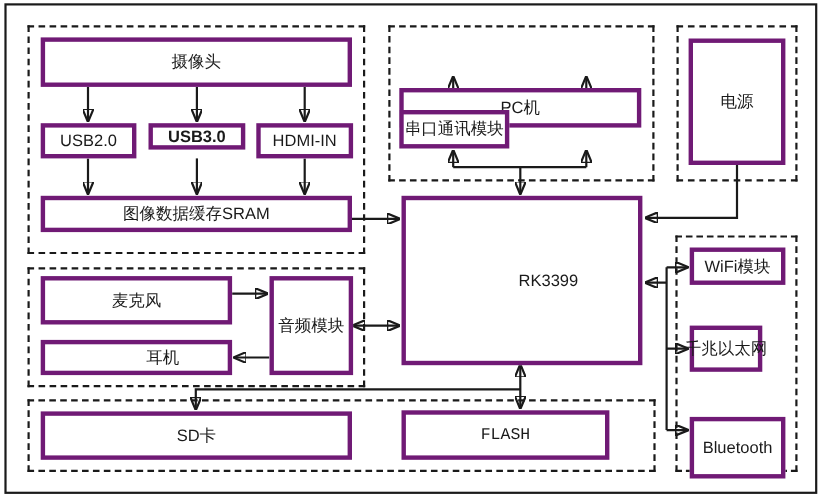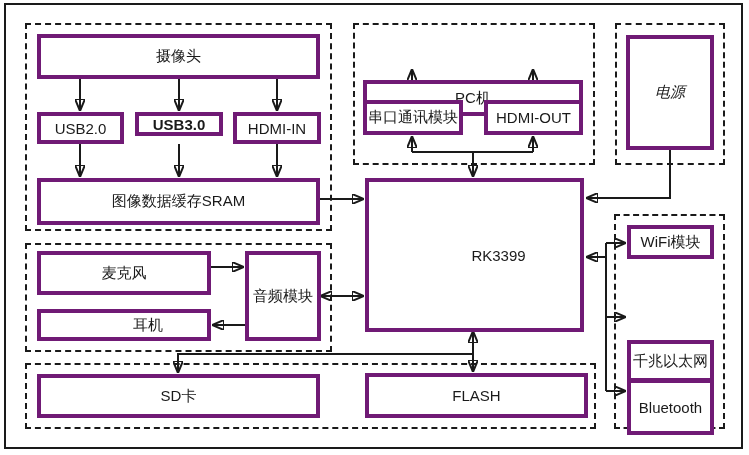--- a/index.html
+++ b/index.html
@@ -52,33 +52,33 @@
   #wires path {
     stroke: #1a1a1a;
     stroke-width: 2;
     fill: none;
   }
   
   #n-camera   { left:37px;  top:34px;  width:283px; height:45px; }
   #n-usb2     { left:37px;  top:112px; width:87px;  height:32px; }
   #n-usb3     { left:135px; top:112px; width:88px;  height:24px;font-weight:bold; }
   #n-hdmi-in  { left:233px; top:112px; width:88px;  height:32px; }
-  #n-sram     { left:37px;  top:178px; width:283px; height:47px; }
+  #n-sram     { left:37px;  top:178px; width:283px; height:33px; }
   #n-pc       { left:363px; top:33px;  width:220px; height:36px;margin-top:47px; }
   #n-serial   { left:363px; top:100px; width:100px; height:35px; }
   #n-hdmi-out { left:484px; top:100px; width:99px;  height:35px; }
-  #n-power    { left:626px; top:35px;  width:88px;  height:115px;font-style:italic; }
+  #n-power    { left:626px; top:35px;  width:88px;  height:115px; }
   #n-soc      { left:365px; top:178px; width:219px; height:154px;padding-left:48px; }
   #n-mic      { left:37px;  top:251px; width:174px; height:44px; }
   #n-earphone { left:37px;  top:309px; width:174px; height:32px;padding-left:48px; }
   #n-audio    { left:245px; top:251px; width:76px;  height:90px;font-family:Liberation Serif, serif; }
   #n-sd       { left:37px;  top:374px; width:283px; height:44px; }
-  #n-flash    { left:365px; top:373px; width:223px; height:45px; }
+  #n-flash    { left:365px; top:373px; width:189px; height:45px;font-family:Liberation Mono, monospace; }
   #n-wifi     { left:627px; top:225px; width:87px;  height:34px; }
-  #n-eth      { left:627px; top:296px; width:87px;  height:42px;margin-top:44px; }
+  #n-eth      { left:627px; top:296px; width:66px;  height:42px; }
   #n-bt       { left:627px; top:379px; width:87px;  height:56px; }
   
   #g-camera  { left:25px;  top:23px;  width:307px; height:208px; }
   #g-pc      { left:353px; top:23px;  width:242px; height:142px; }
   #g-power   { left:615px; top:23px;  width:110px; height:142px; }
   #g-audio   { left:25px;  top:243px; width:307px; height:109px; }
   #g-storage { left:25px;  top:363px; width:571px; height:66px; }
   #g-network { left:614px; top:214px; width:111px; height:215px; }
 </style>
 </head>
@@ -127,21 +127,20 @@
     <path d="M606,391 H625" marker-end="url(#arw)"></path>
   </svg>
 
   <div class="node" id="n-camera">摄像头</div>
   <div class="node" id="n-usb2">USB2.0</div>
   <div class="node" id="n-usb3">USB3.0</div>
   <div class="node" id="n-hdmi-in">HDMI-IN</div>
   <div class="node" id="n-sram">图像数据缓存SRAM</div>
   <div class="node" id="n-pc">PC机</div>
   <div class="node" id="n-serial">串口通讯模块</div>
-  <div class="node" id="n-hdmi-out">HDMI-OUT</div>
   <div class="node" id="n-power">电源</div>
   <div class="node" id="n-soc">RK3399</div>
   <div class="node" id="n-mic">麦克风</div>
   <div class="node" id="n-earphone">耳机</div>
   <div class="node" id="n-audio">音频模块</div>
   <div class="node" id="n-sd">SD卡</div>
   <div class="node" id="n-flash">FLASH</div>
   <div class="node" id="n-wifi">WiFi模块</div>
   <div class="node" id="n-eth">千兆以太网</div>
   <div class="node" id="n-bt">Bluetooth</div>

